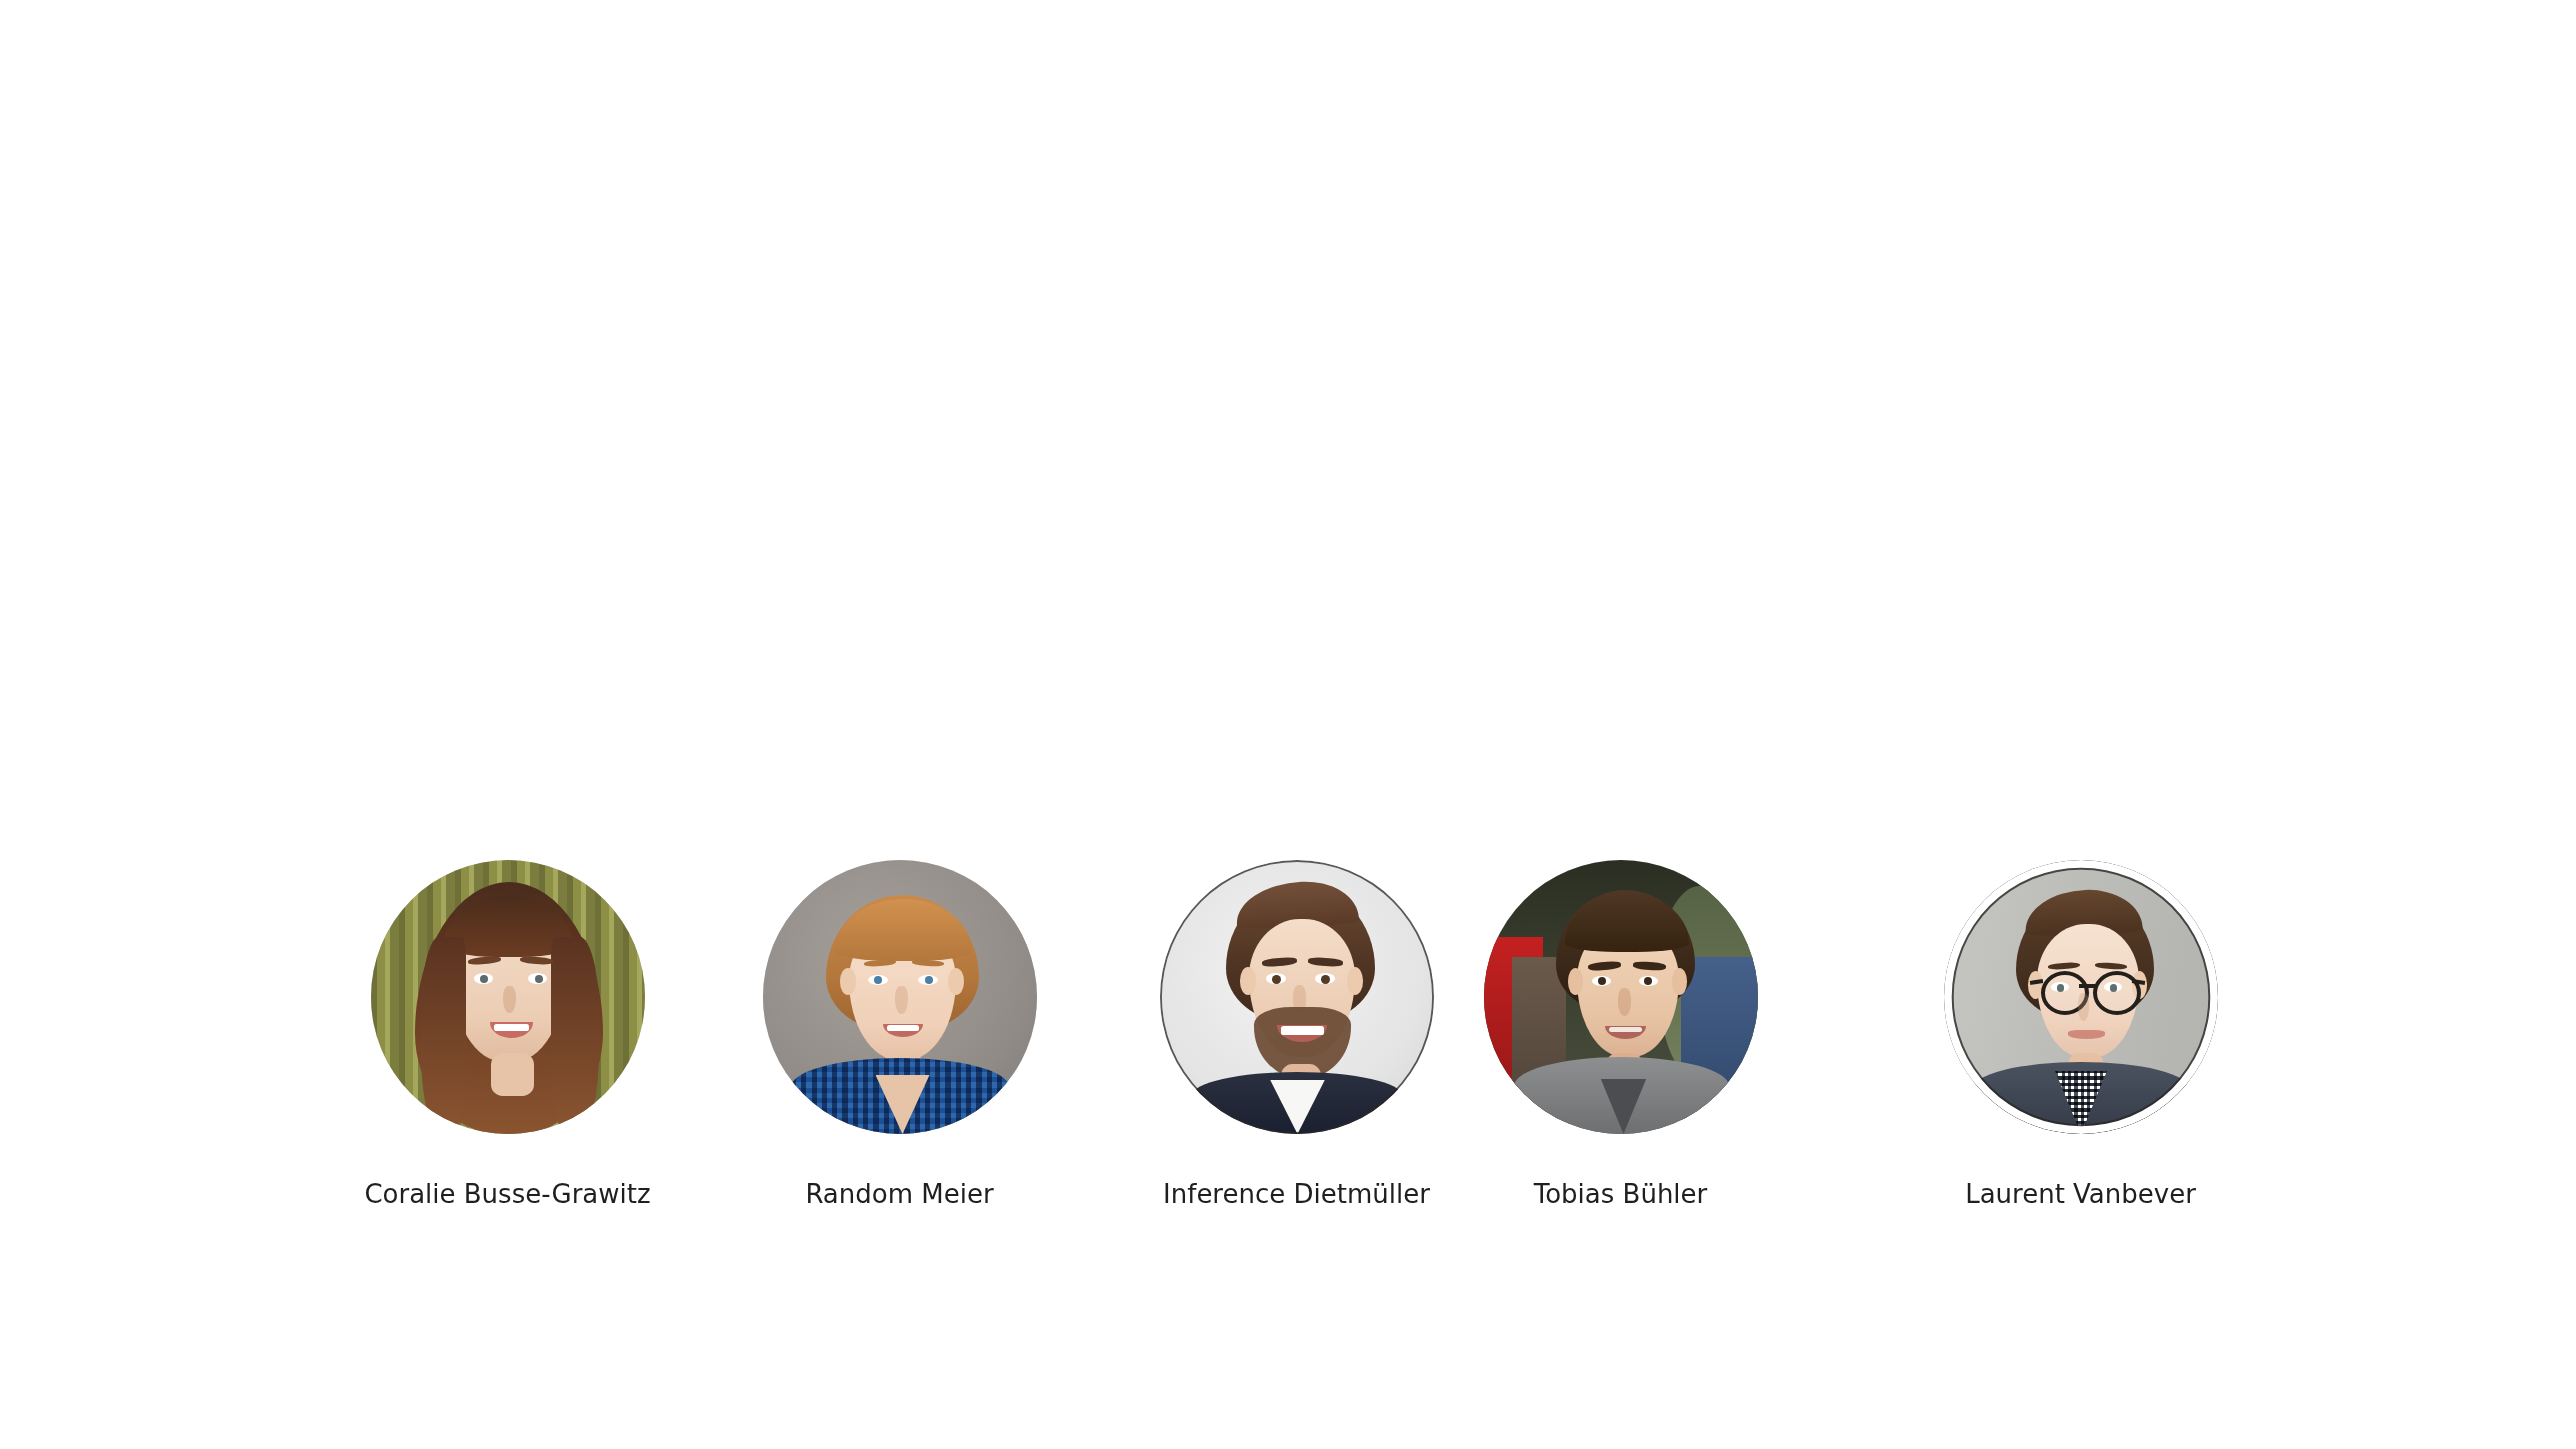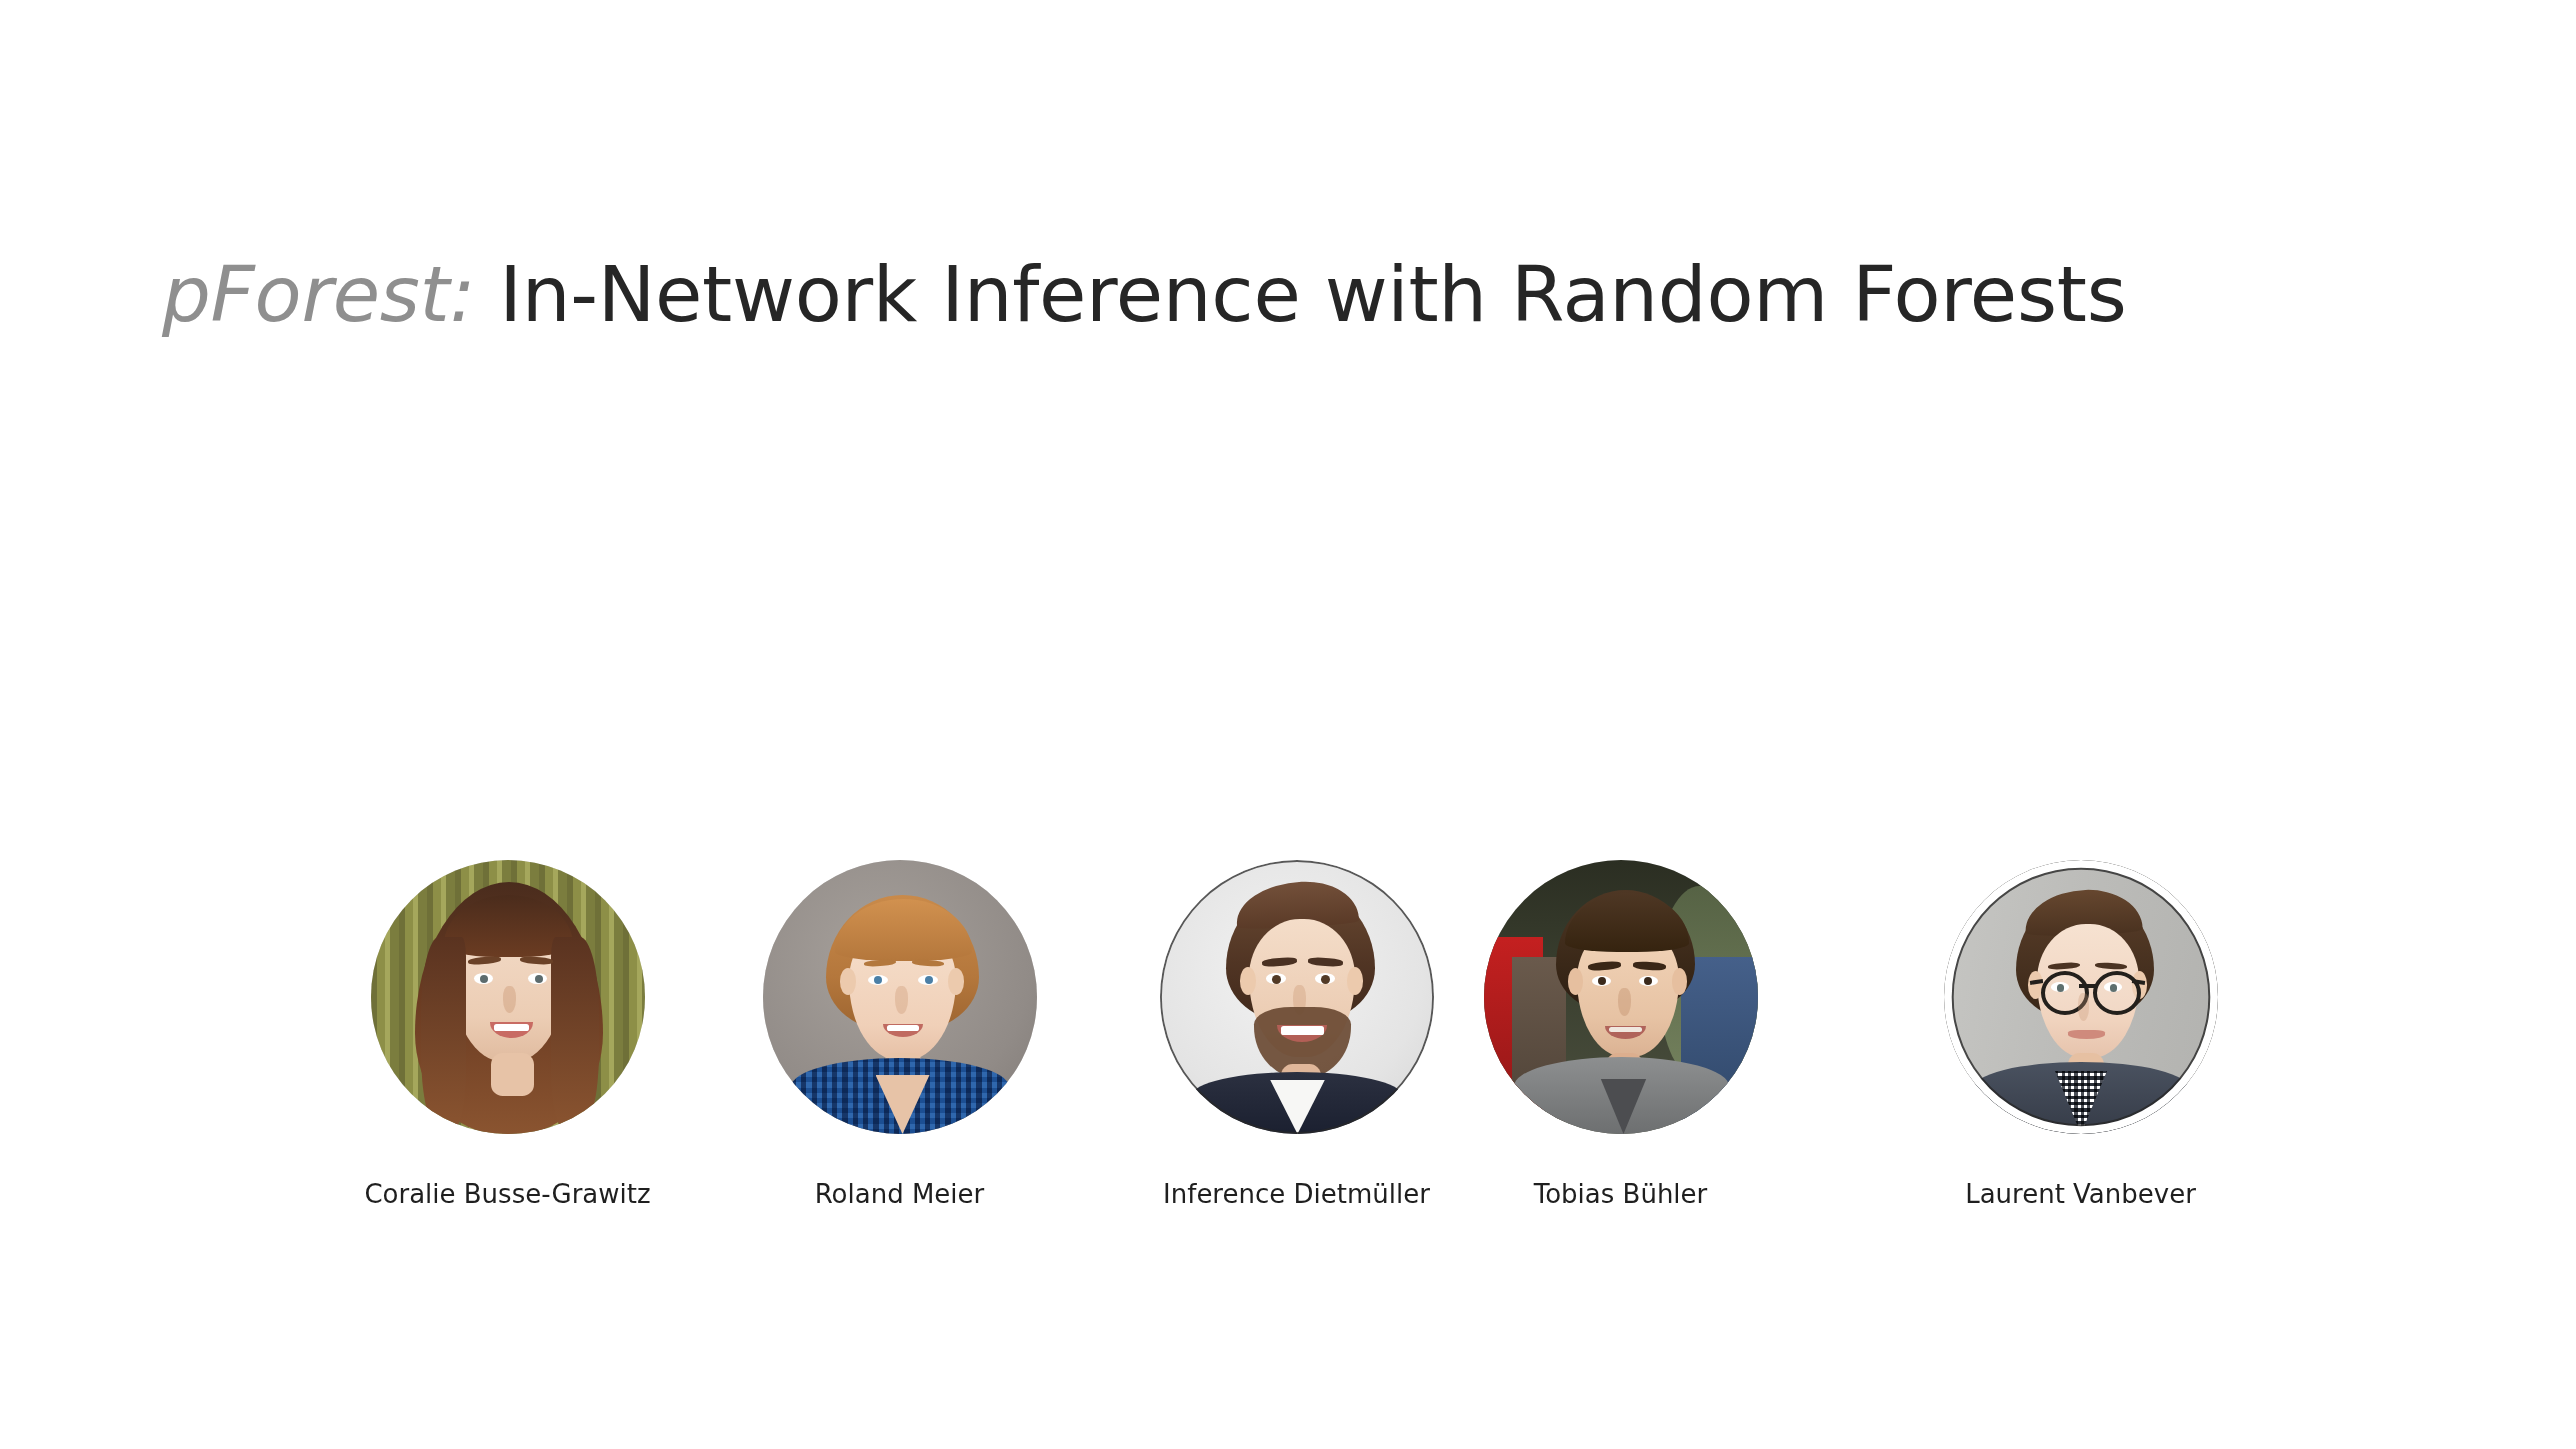--- a/index.html
+++ b/index.html
@@ -119,23 +119,20 @@
     background: rgba(255,255,255,0.10);
   }
   .glasses-bridge { position: absolute; height: 3.9px; background: #23201c; }
   .collar { position: absolute; }
 </style>
 </head>
 <body>
 
 <div class="slide">
 
-  <div class="title">
-    <span class="prefix">pForest:</span><span class="main"> In-Network Inference with Random Forests</span>
-  </div>
 
   <div class="authors">
 
     <div class="author" style="left:327px;">
       <div class="author-photo">
         <div class="ph">
           <div class="bg stripes"></div>
 
           <div class="hair" style="left:44px; top:22px; width:188px; height:252px; background:linear-gradient(180deg,#4a2c1d 0%,#6a3b22 45%,#8a5430 100%);"></div>
 
@@ -197,21 +194,21 @@
 
           <div class="shoulders" style="left:28px; bottom:0; width:218px; height:76px; background:
                repeating-linear-gradient(0deg, #1c4f93 0px, #1c4f93 5.2px, #2f67ad 5.2px, #2f67ad 10.3px),
                repeating-linear-gradient(90deg, rgba(10,35,70,0.55) 0px, rgba(10,35,70,0.55) 5.2px, rgba(255,255,255,0.07) 5.2px, rgba(255,255,255,0.07) 10.3px);
                background-blend-mode: multiply;"></div>
 
           <div class="collar" style="left:113px; bottom:0; width:54px; height:59px; background:#e7c3a7; clip-path:polygon(50% 100%, 0 0, 100% 0);"></div>
         </div>
         <div class="ring none"></div>
       </div>
-      <div class="author-name">Roland Meier</div>
+      <div class="author-name">Random Meier</div>
     </div>
 
     <div class="author" style="left:1116px;">
       <div class="author-photo">
         <div class="ph">
           <div class="bg" style="background:radial-gradient(circle at 46% 40%, #f2f2f2 0%, #e4e4e4 62%, #d3d3d3 100%);"></div>
 
           <div class="hair" style="left:66px; top:26px; width:149px; height:137px; background:linear-gradient(180deg,#6a4a33 0%,#513524 55%,#40291b 100%);"></div>
           <div style="position:absolute; left:76px; top:22px; width:122px; height:45px; background:linear-gradient(180deg,#73503a,#5a3a27); border-radius:60% 50% 40% 40% / 95% 95% 8% 8%; transform:rotate(-3deg);"></div>
 

